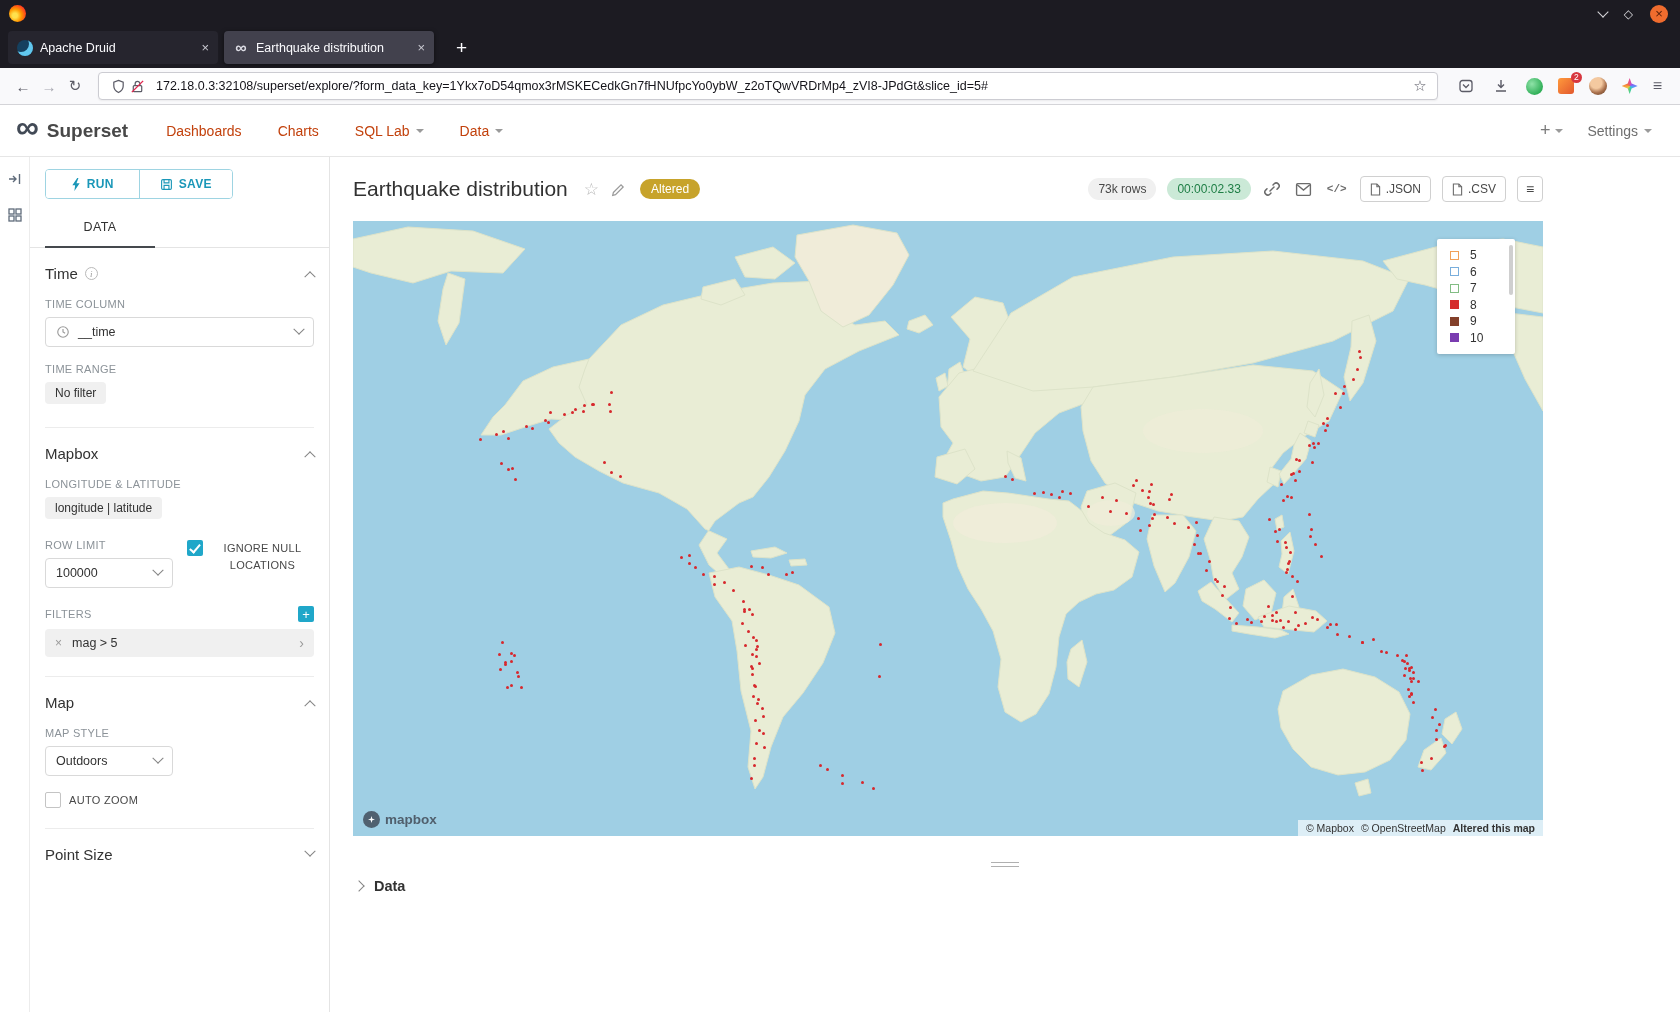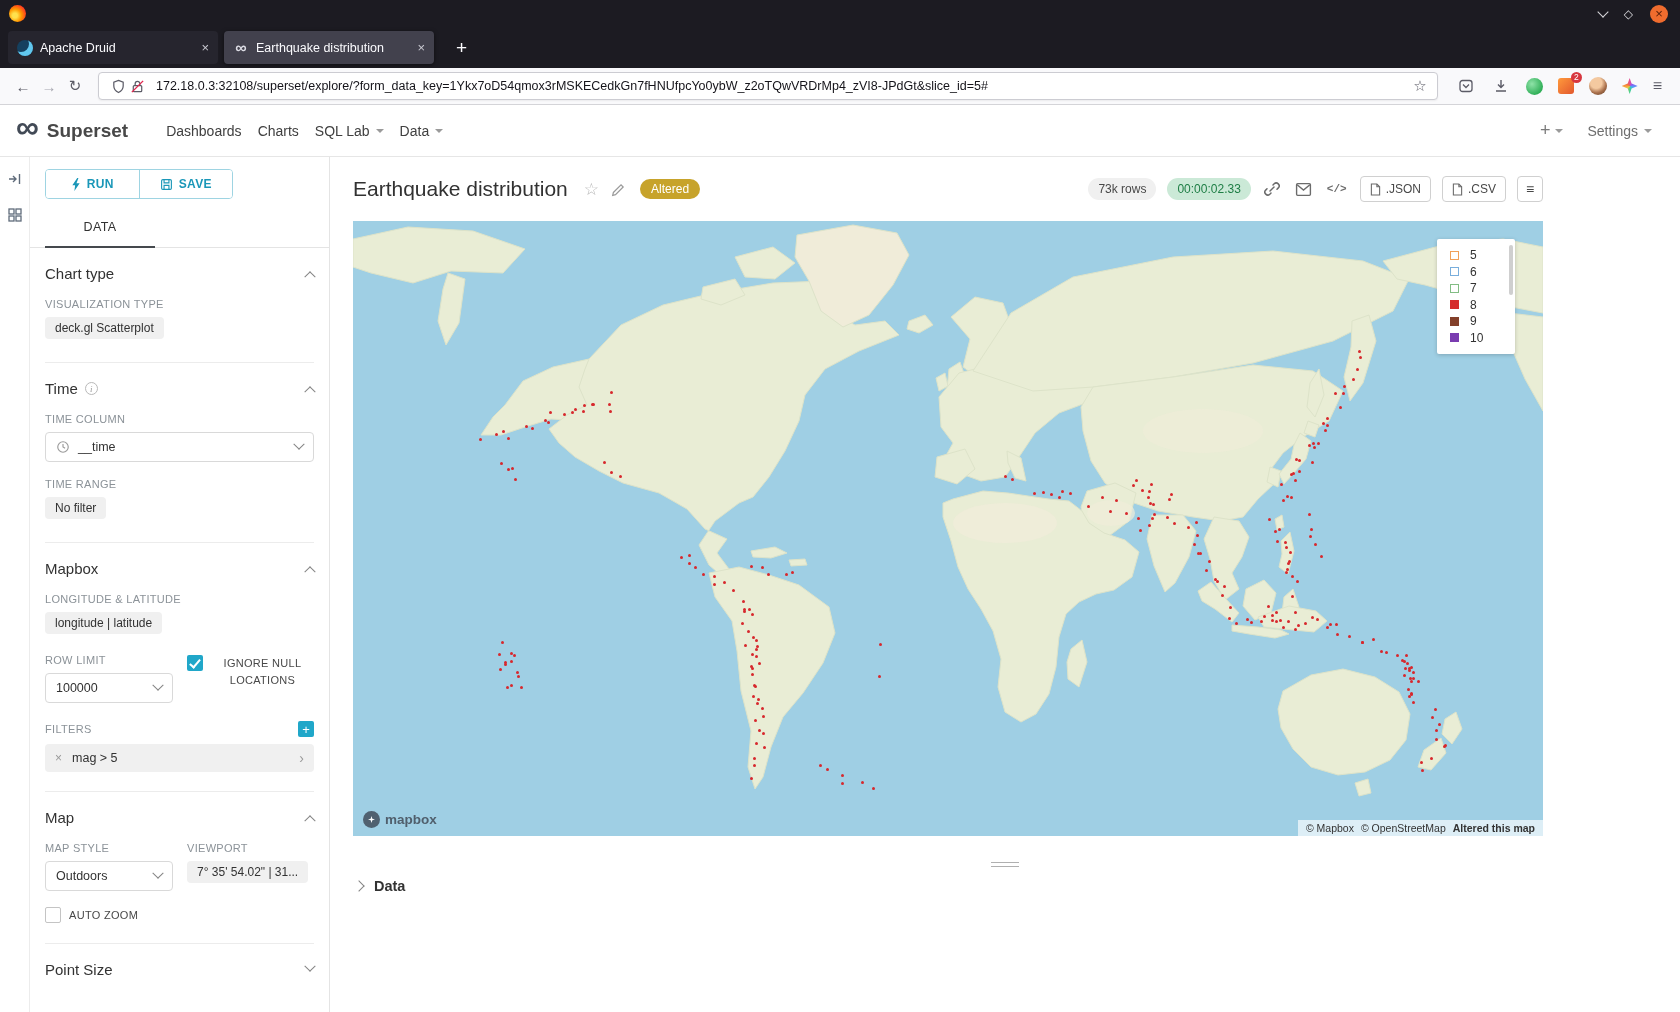--- a/index.html
+++ b/index.html
@@ -44,21 +44,21 @@
   .avatar { width:18px; height:18px; border-radius:50%; background:radial-gradient(circle at 40% 32%, #f4c9a0 0 34%, #a86f4b 62%, #53361f 100%); }
   .pinwheel { width:16px; height:16px; background:conic-gradient(#e34f9a,#8a5cf5,#44b2f2,#3fd08f,#f5c63f,#f2703e,#e34f9a);
               clip-path:polygon(50% 0,62% 35%,100% 50%,62% 65%,50% 100%,38% 65%,0 50%,38% 35%); }
   .hamburger { font-size:16px; color:#5b5b66; }
 
   
   .ss-nav { height:52px; background:#fff; border-bottom:1px solid #e6e6e6; display:flex; align-items:center; padding:0 16px; flex:none; }
   .ss-logo { display:flex; align-items:center; gap:8px; margin-right:38px; }
   .ss-infinity { font-size:32px; font-weight:bold; color:#424a56; line-height:.8; margin-top:-6px; }
   .ss-brand { font-size:19px; font-weight:bold; color:#484848; }
-  .ss-menu { display:flex; gap:16px; font-size:14px; color:#404040; }
+  .ss-menu { display:flex; gap:36px; font-size:14px; color:#c2410c; }
   .mitem { display:flex; align-items:center; gap:6px; }
   .caret { width:0; height:0; border-left:4px solid transparent; border-right:4px solid transparent; border-top:4px solid #9a9a9a; }
   .ss-right { margin-left:auto; display:flex; align-items:center; gap:24px; color:#6e6e6e; font-size:14px; padding-right:12px; }
   .plus-btn { display:flex; align-items:center; gap:5px; font-size:18px; color:#7a7a7a; }
 
   
   .app-body { flex:1; display:flex; min-height:0; }
   .side-strip { width:30px; border-right:1px solid #ececec; display:flex; flex-direction:column; align-items:center; padding-top:14px; gap:16px; flex:none; color:#5f6b7a; }
 
   .control-panel { width:300px; border-right:1px solid #e4e4e4; display:flex; flex-direction:column; overflow:hidden; flex:none; }
@@ -272,28 +272,20 @@
           <span>SAVE</span>
         </button>
       </div>
 
       <div class="panel-tabs">
         <div class="ptab active"><span>DATA</span></div>
       </div>
 
       <div class="sections">
 
-        <div class="csec">
-          <div class="sec-head">
-            <span class="sec-title">Chart type</span>
-            <span class="chev up"></span>
-          </div>
-          <div class="ctl-label">VISUALIZATION TYPE</div>
-          <span class="chip">deck.gl Scatterplot</span>
-        </div>
 
         <div class="csec">
           <div class="sec-head">
             <span class="sec-title">
                 <span>Time</span>
                 <span class="info-i">i</span>
               </span>
             <span class="chev up"></span>
           </div>
           <div class="ctl-label">TIME COLUMN</div>
@@ -349,24 +341,20 @@
             <span class="sec-title">Map</span>
             <span class="chev up"></span>
           </div>
           <div class="row2">
             <div class="col-l">
               <div class="ctl-label">MAP STYLE</div>
               <div class="select">
                 <span>Outdoors</span>
                 <span class="chev down"></span>
               </div>
-            </div>
-            <div class="col-r">
-              <div class="ctl-label">VIEWPORT</div>
-              <span class="chip">7° 35' 54.02" | 31...</span>
             </div>
           </div>
           <div class="cb-row" style="margin-top:16px;">
             <span class="cb un"></span>
             <span class="cb-label">AUTO ZOOM</span>
           </div>
         </div>
 
         <div class="csec">
           <div class="sec-head">

